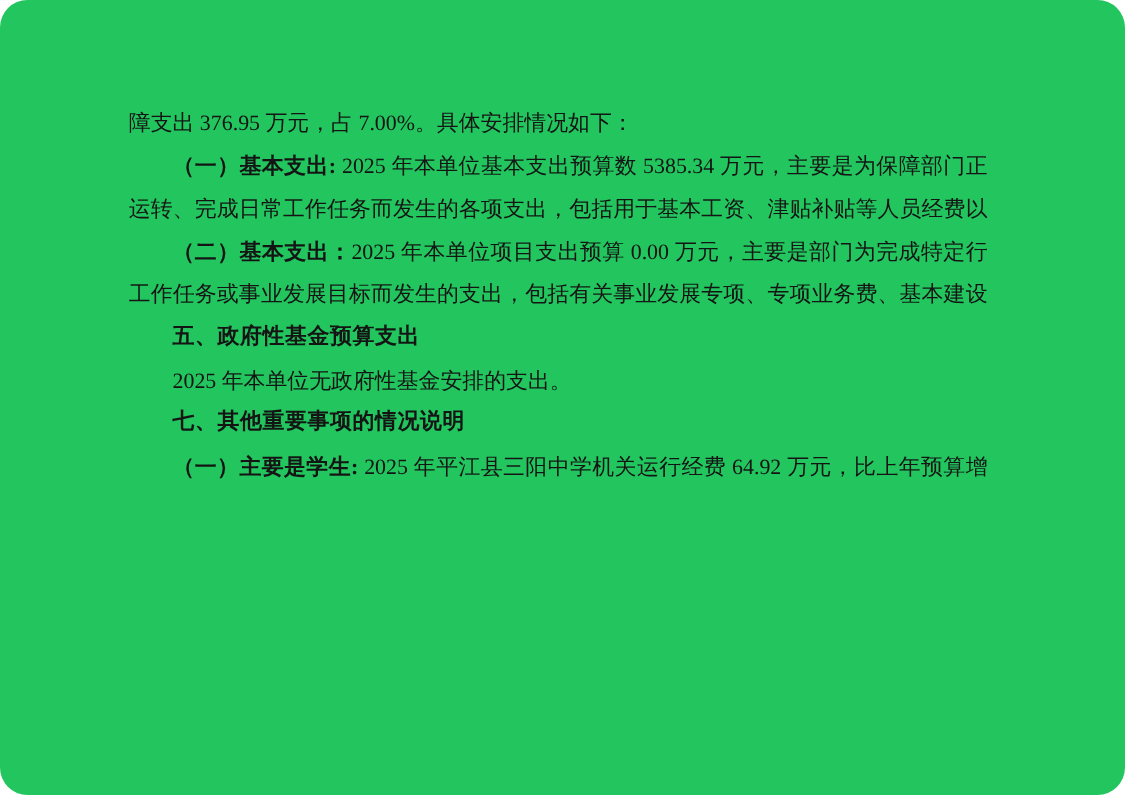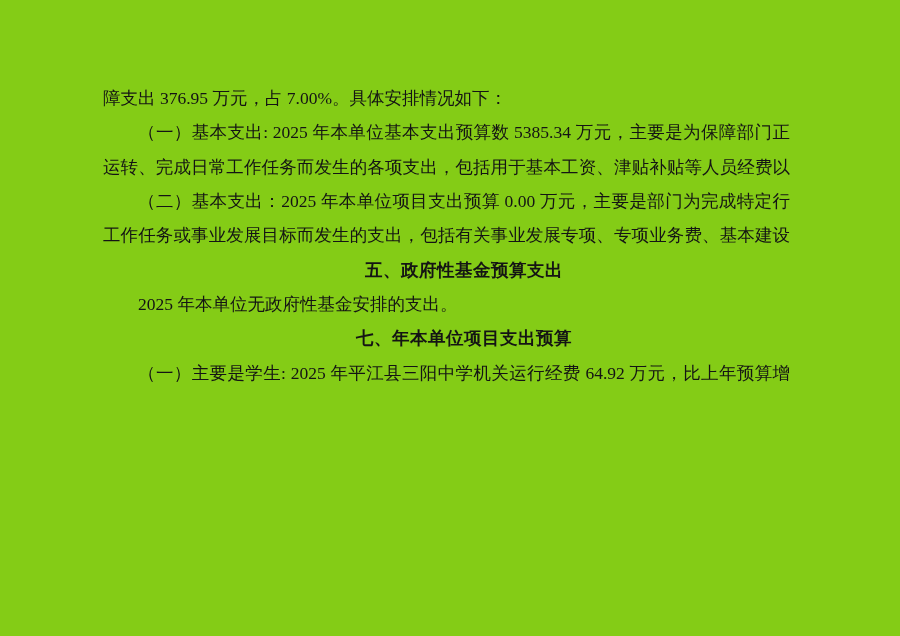--- a/index.html
+++ b/index.html
@@ -10,21 +10,22 @@
     width: 900px;
     height: 636px;
     background: #ffffff;
     overflow: hidden;
     font-family: "Liberation Serif", "DejaVu Serif", serif;
   }
   .page {
     position: relative;
     width: 900px;
     height: 636px;
-    background: #84cc16;
+    background: #22c55e;
+    border-radius: 22px;
   }
   .doc {
     position: absolute;
     left: 103px;
     top: 81px;
     width: 687px;
     color: #141414;
     font-size: 17.5px;
   }
   .line {
@@ -40,28 +41,27 @@
     overflow: hidden;
   }
   .indent {
     padding-left: 35px;
   }
   .indent.fill {
     padding-left: 0;
     text-indent: 35px;
   }
   .lead {
-    font-weight: normal;
+    font-weight: bold;
   }
   .heading {
     font-weight: bold;
-    font-family: Liberation Sans, sans-serif;
+    font-family: Liberation Mono, monospace;
     font-size: 17.5px;
     letter-spacing: 0.5px;
-    text-align: center;
   }
 </style>
 </head>
 <body>
 
 <div class="page">
   <div class="doc">
 
     <div class="line">
       <span>障支出 376.95 万元，占 7.00%。具体安排情况如下：</span>
@@ -83,21 +83,21 @@
 
     <div class="line indent heading">
       <span>五、政府性基金预算支出</span>
     </div>
     <div class="line indent">
       <span>2025 年本单位无政府性基金安排的支出。</span>
     </div>
 
 
     <div class="line indent heading">
-      <span>七、年本单位项目支出预算</span>
+      <span>七、其他重要事项的情况说明</span>
     </div>
 
     <div class="line indent fill">
       <span class="lead">（一）主要是学生:</span><span> 2025 年平江县三阳中学机关运行经费 64.92 万元，比上年预算增</span>
     </div>
 
   </div>
 </div>
 
 </body></html>

